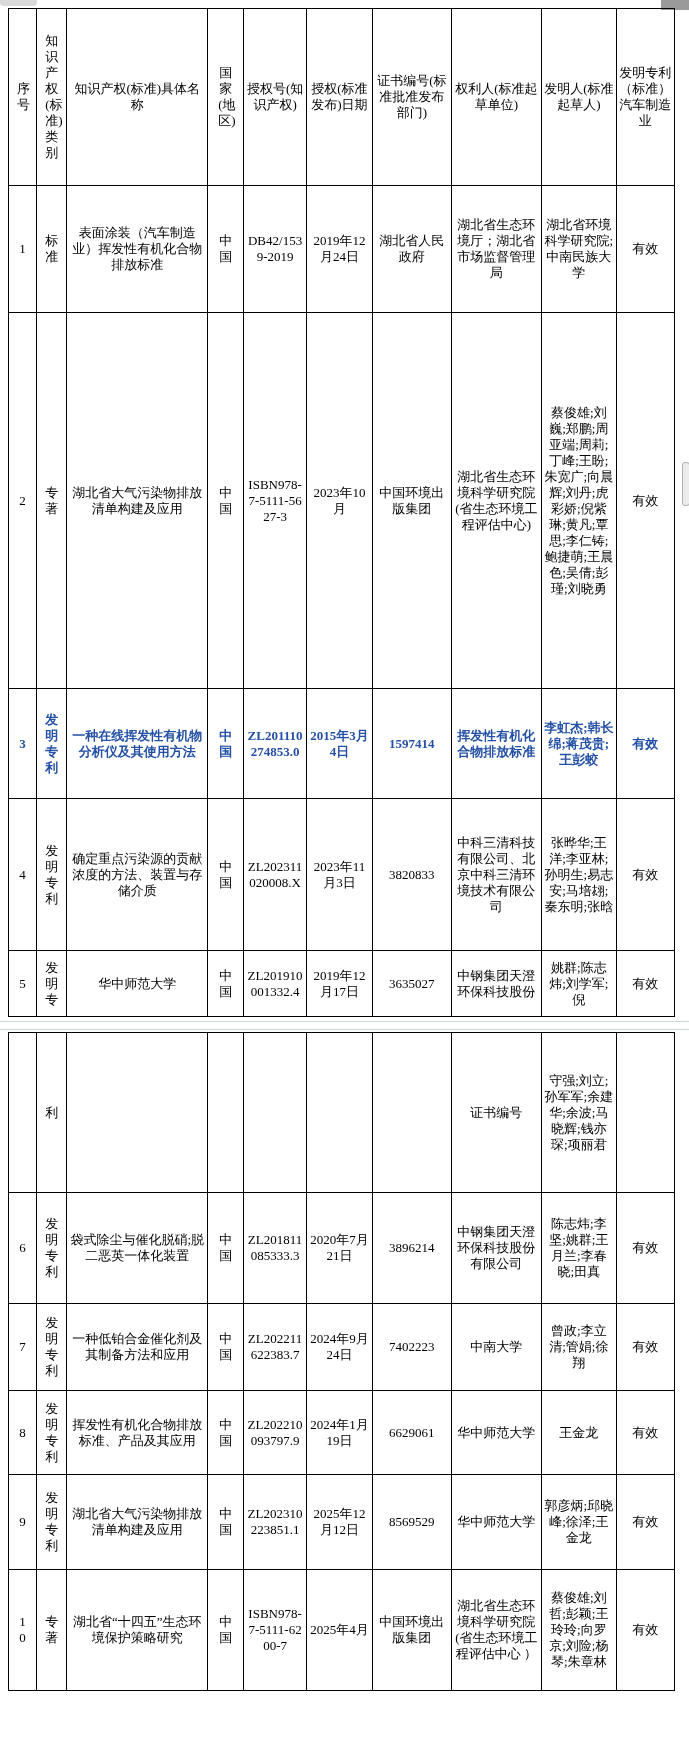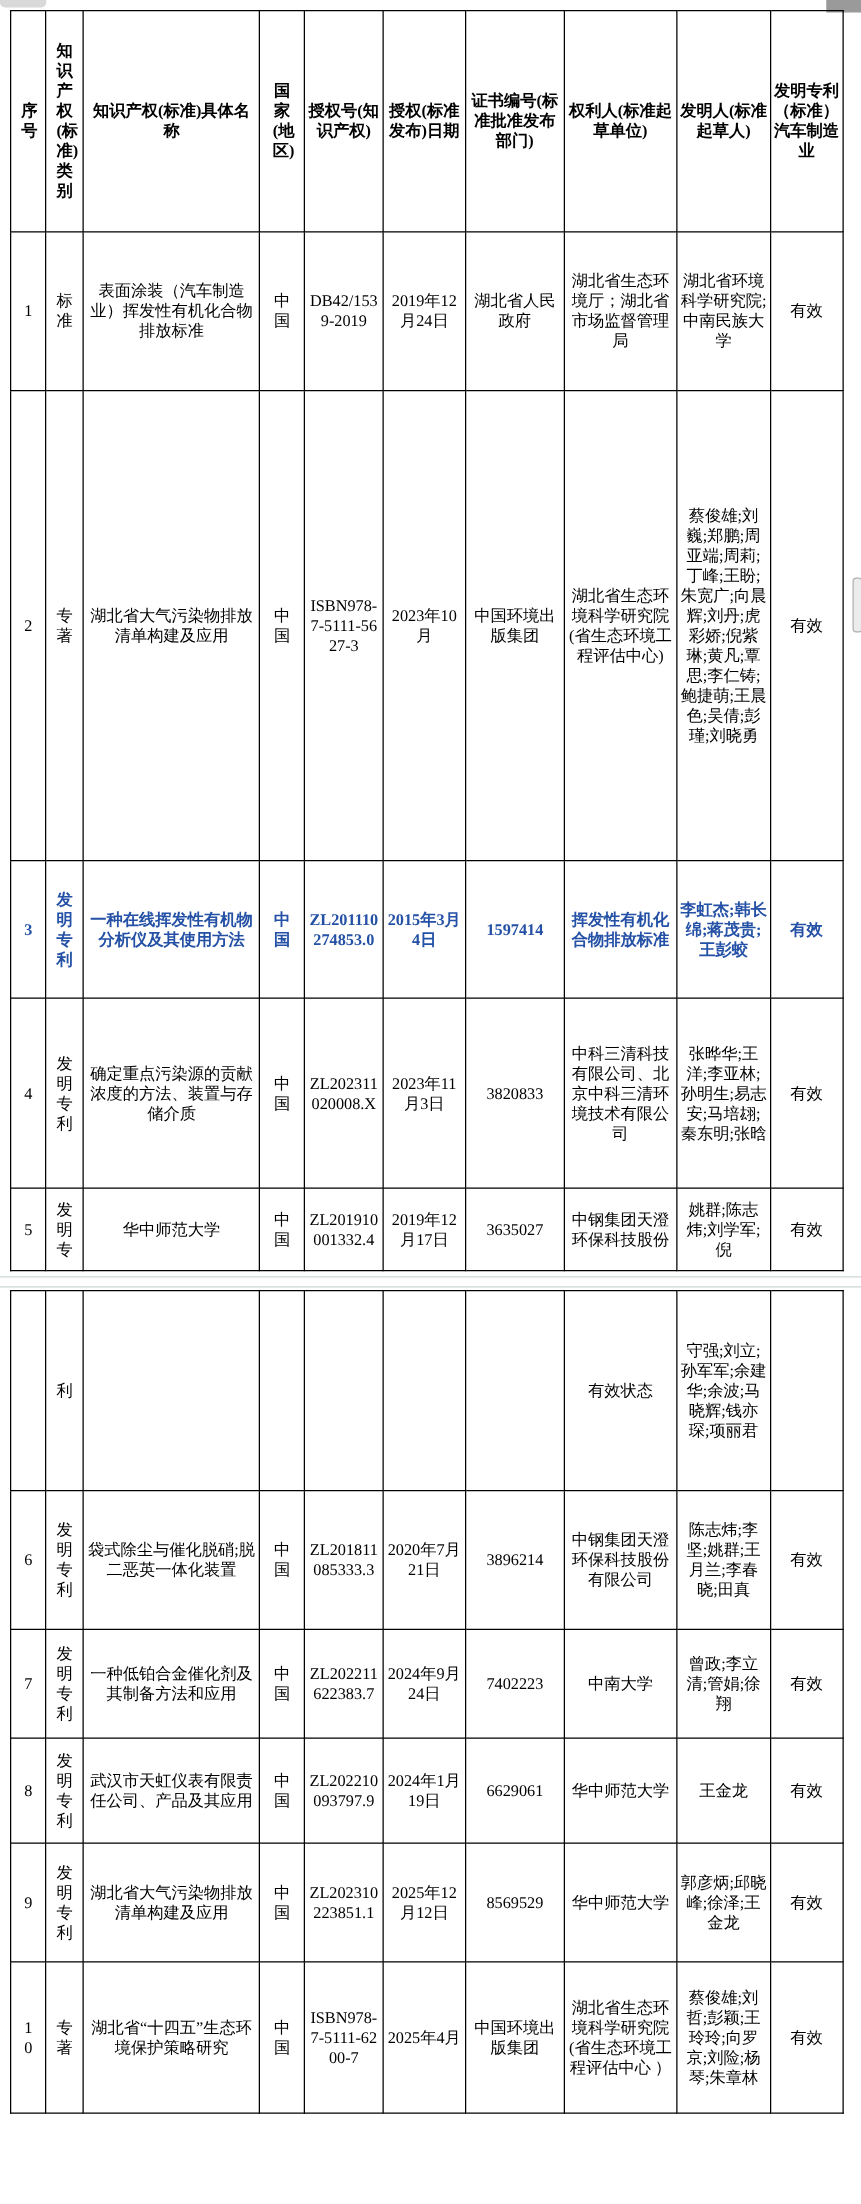--- a/index.html
+++ b/index.html
@@ -11,21 +11,21 @@
     position:absolute;left:8px;width:667px;
     border-collapse:collapse;table-layout:fixed;
   }
   table.ip-table td,table.ip-table th{
     border:1px solid #000;
     font-size:13px;line-height:16px;
     text-align:center;vertical-align:middle;
     padding:1px 2px;color:#000;word-break:break-all;
     overflow:hidden;
   }
-  table.ip-table th{font-weight:bold;}
+  table.ip-table th{font-weight:normal;}
   
   table.ip-table td:nth-child(1),table.ip-table th:nth-child(1){padding:0 8px;}
   table.ip-table td:nth-child(2),table.ip-table th:nth-child(2){padding:0 8px;}
   table.ip-table td:nth-child(4),table.ip-table th:nth-child(4){padding:0 10px;}
   #t1{top:8px;}
   #t2{top:1032px;}
   #t1 tr:nth-child(1){height:177px;}
   #t1 tr:nth-child(2){height:127px;}
   #t1 tr:nth-child(3){height:376px;}
   #t1 tr:nth-child(4){height:110px;}
@@ -175,21 +175,21 @@
   </colgroup>
   <tbody>
       <tr>
         <td></td>
         <td>利</td>
         <td></td>
         <td></td>
         <td></td>
         <td></td>
         <td></td>
-        <td>有效状态</td>
+        <td>证书编号</td>
         <td>守强;刘立;孙军军;余建华;余波;马晓辉;钱亦琛;项丽君</td>
         <td></td>
       </tr>
       <tr>
         <td>6</td>
         <td>发明专利</td>
         <td>袋式除尘与催化脱硝;脱二恶英一体化装置</td>
         <td>中国</td>
         <td>ZL201811085333.3</td>
         <td>2020年7月21日</td>
@@ -206,21 +206,21 @@
         <td>ZL202211622383.7</td>
         <td>2024年9月24日</td>
         <td>7402223</td>
         <td>中南大学</td>
         <td>曾政;李立清;管娟;徐翔</td>
         <td>有效</td>
       </tr>
       <tr>
         <td>8</td>
         <td>发明专利</td>
-        <td>武汉市天虹仪表有限责任公司、产品及其应用</td>
+        <td>挥发性有机化合物排放标准、产品及其应用</td>
         <td>中国</td>
         <td>ZL202210093797.9</td>
         <td>2024年1月19日</td>
         <td>6629061</td>
         <td>华中师范大学</td>
         <td>王金龙</td>
         <td>有效</td>
       </tr>
       <tr>
         <td>9</td>

